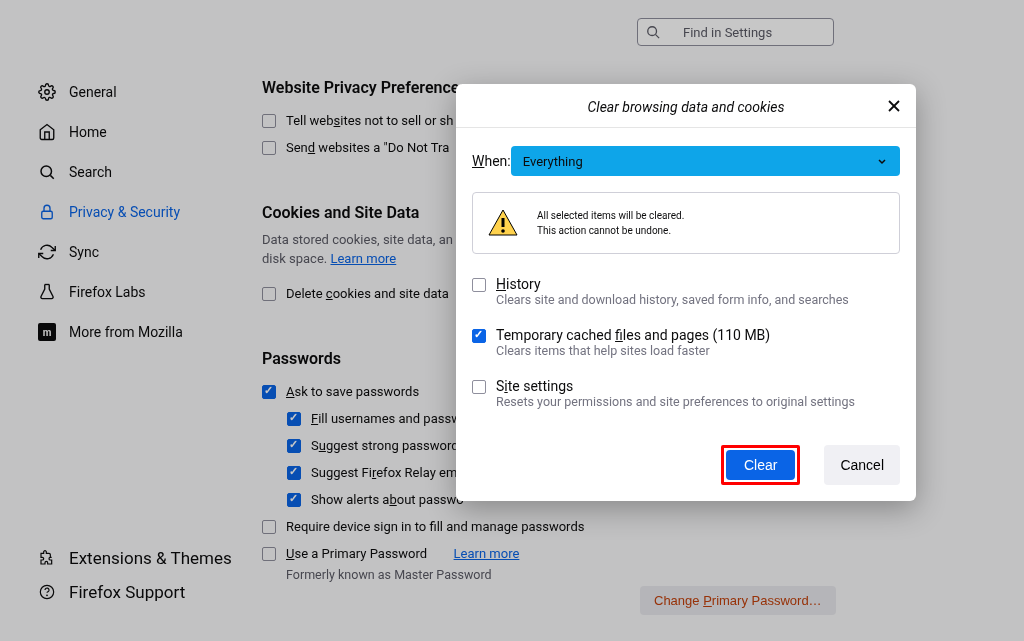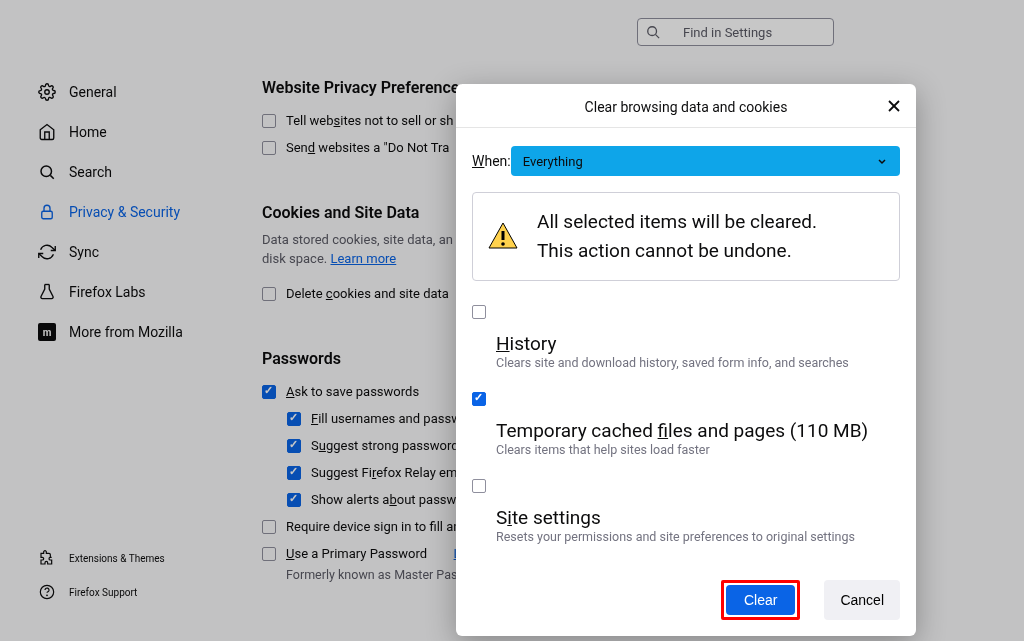--- a/index.html
+++ b/index.html
@@ -62,21 +62,21 @@
       display: flex;
       align-items: center;
       justify-content: center;
     }
     .bottom-links {
       position: absolute;
       left: 37px;
       bottom: 32px;
     }
     .bottom-links .sidebar-item {
-      font-size: 10px;
+      font-size: 17px;
       padding: 7px 0;
     }
     .content {
       position: absolute;
       left: 262px;
       top: 78px;
       width: 620px;
     }
     .section-heading {
       font-size: 16px;
@@ -141,20 +141,21 @@
       box-shadow: 0 8px 30px rgba(0,0,0,0.3);
       z-index: 20;
     }
     .modal-header {
       padding: 15px 16px 12px;
       display: flex;
       align-items: center;
       justify-content: center;
       position: relative;
       border-bottom: 1px solid #e5e5e5;
+      font-style: italic;
     }
     .modal-title {
       font-size: 14px;
       font-weight: 400;
     }
     .modal-close {
       position: absolute;
       right: 10px;
       top: 10px;
       width: 24px;
@@ -192,21 +193,21 @@
       display: flex;
       gap: 18px;
       align-items: center;
       margin-bottom: 22px;
     }
     .warning-icon {
       width: 32px;
       height: 32px;
     }
     .warning-text {
-      font-size: 19px;
+      font-size: 10px;
       line-height: 1.55;
     }
     .modal-check-row {
       display: flex;
       gap: 10px;
       margin-bottom: 6px;
     }
     .modal-check-row .m-cb {
       width: 14px;
       height: 14px;
@@ -226,22 +227,21 @@
       font-size: 11px;
       position: absolute;
       left: 1px;
       top: -2px;
       font-weight: bold;
     }
     .modal-check-row .mc-text {
       flex: 1;
     }
     .mc-label {
-      font-size: 19px;
-      margin-top: 29px;
+      font-size: 14px;
     }
     .mc-sub {
       font-size: 12.5px;
       color: #737380;
       margin-top: 0;
     }
     .modal-group { margin-bottom: 20px; }
     .modal-footer {
       display: flex;
       justify-content: flex-end;

